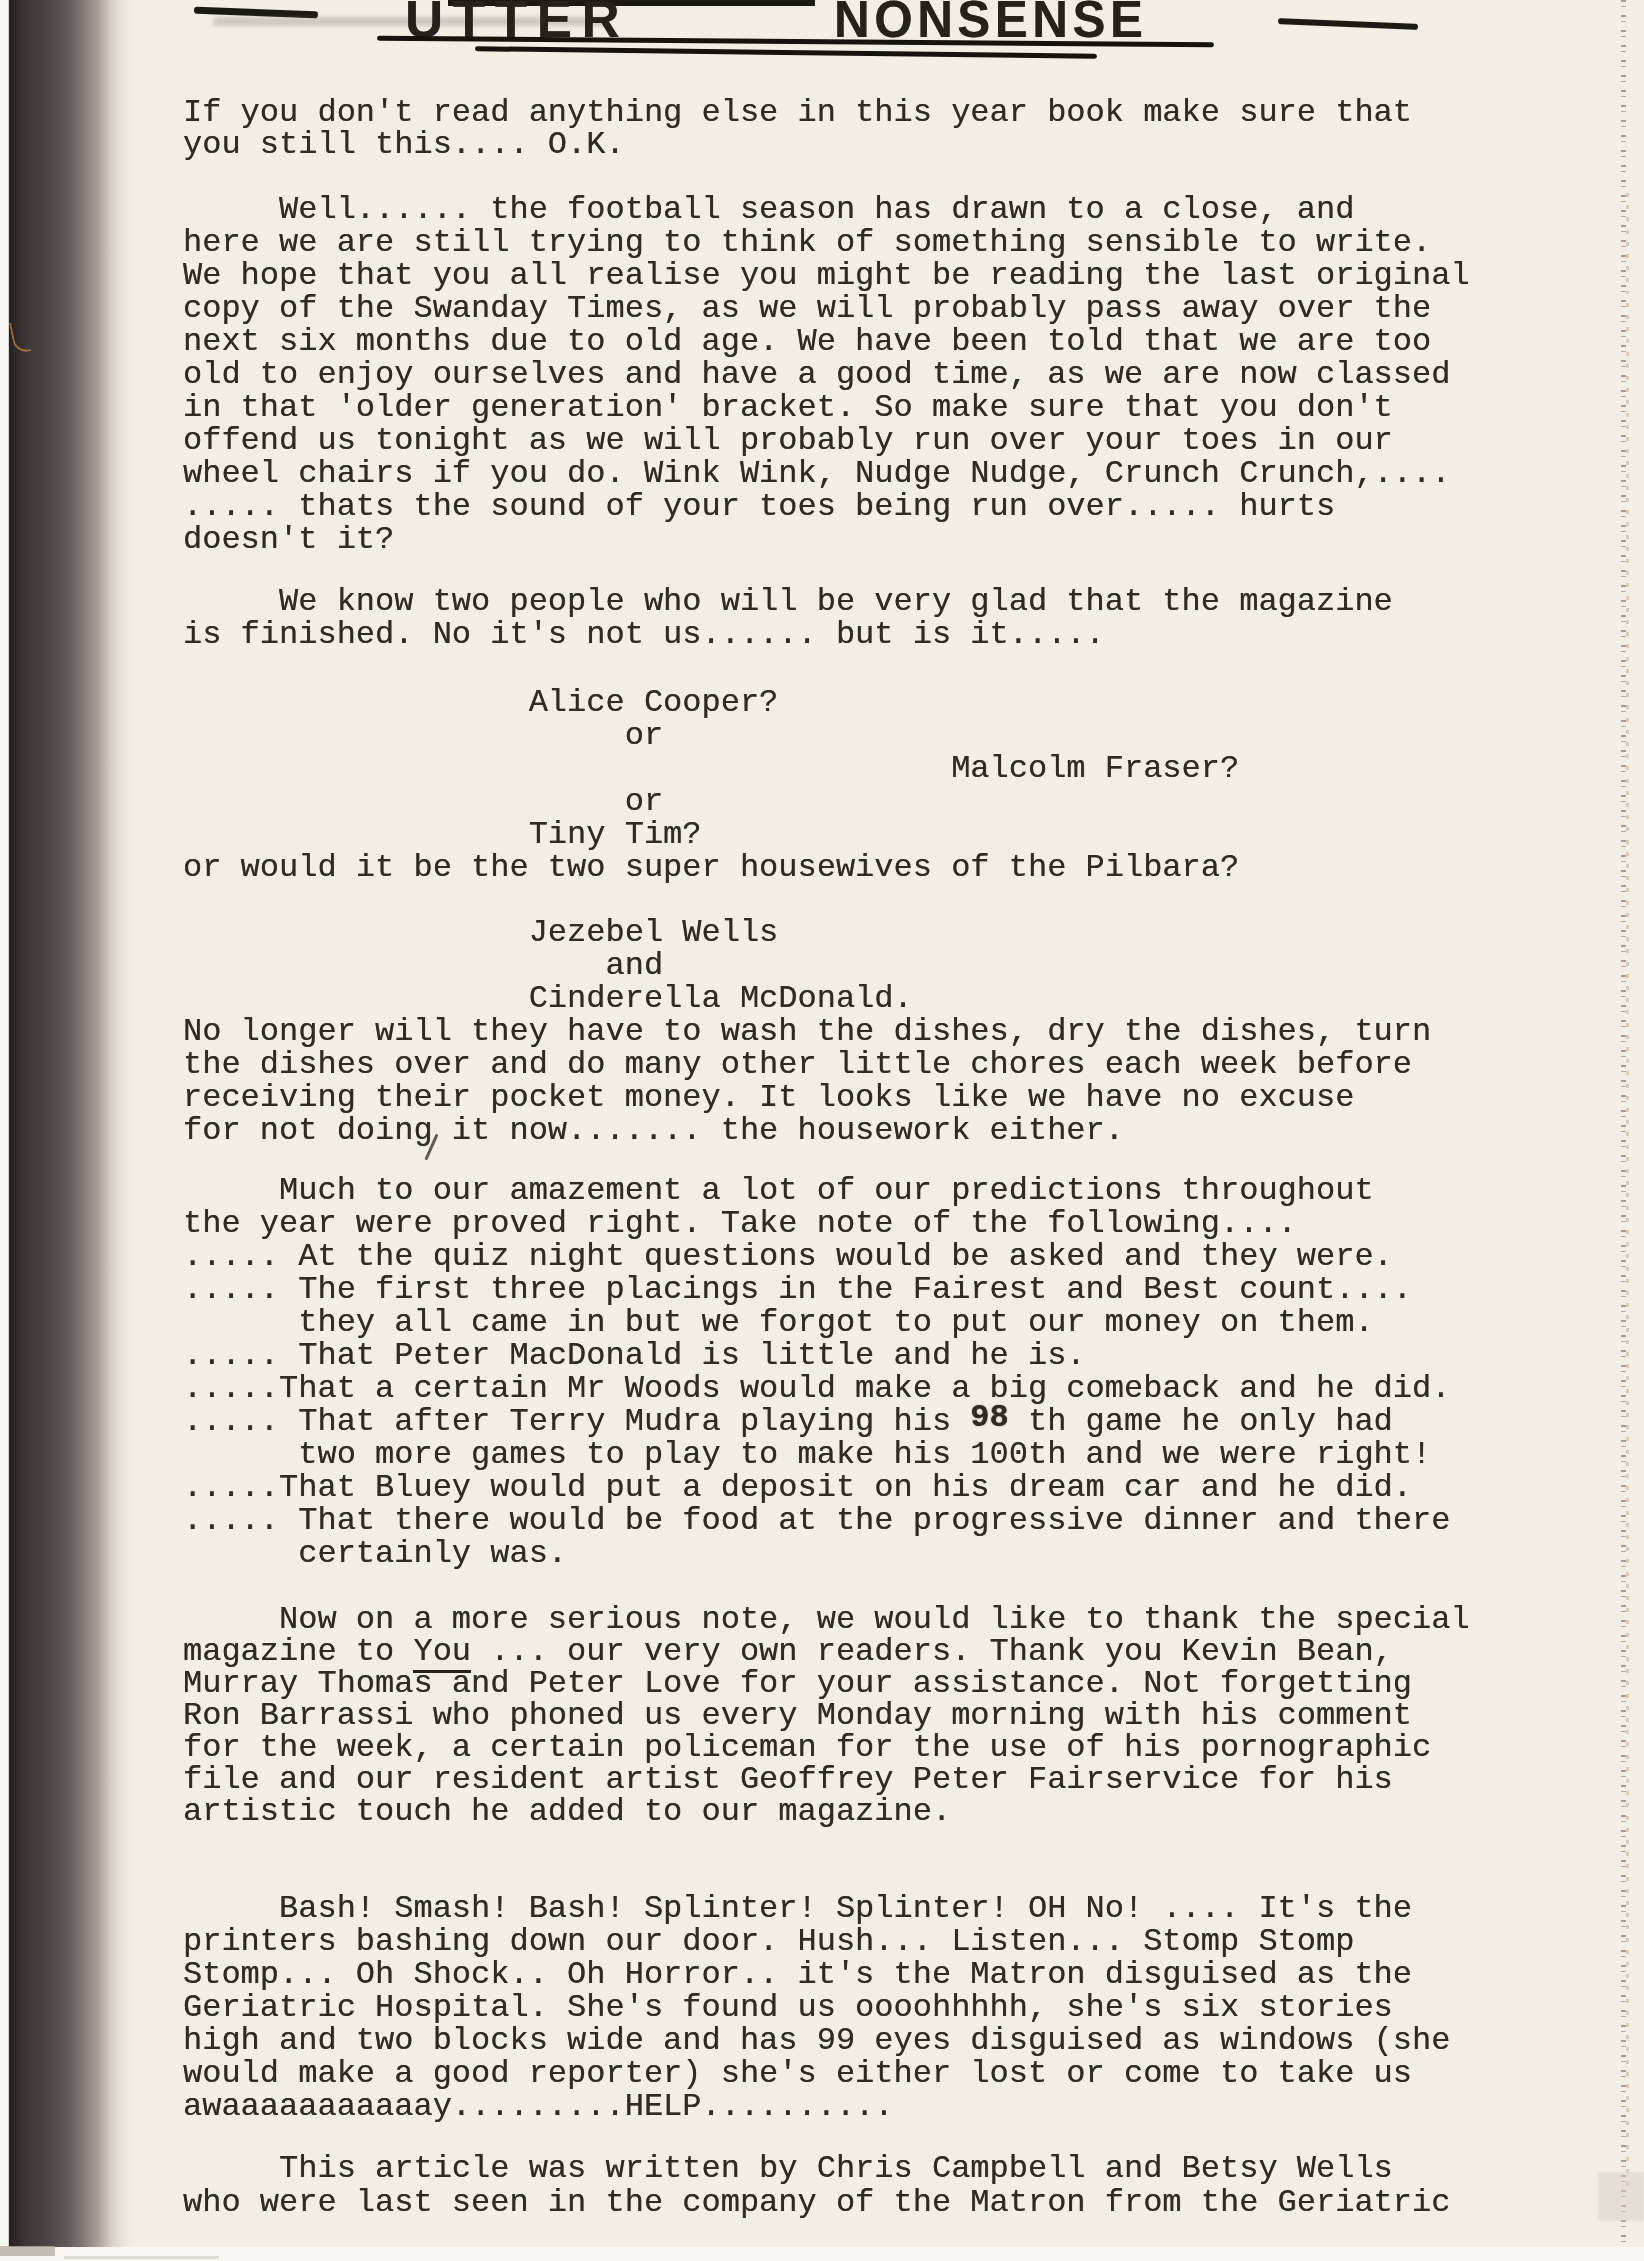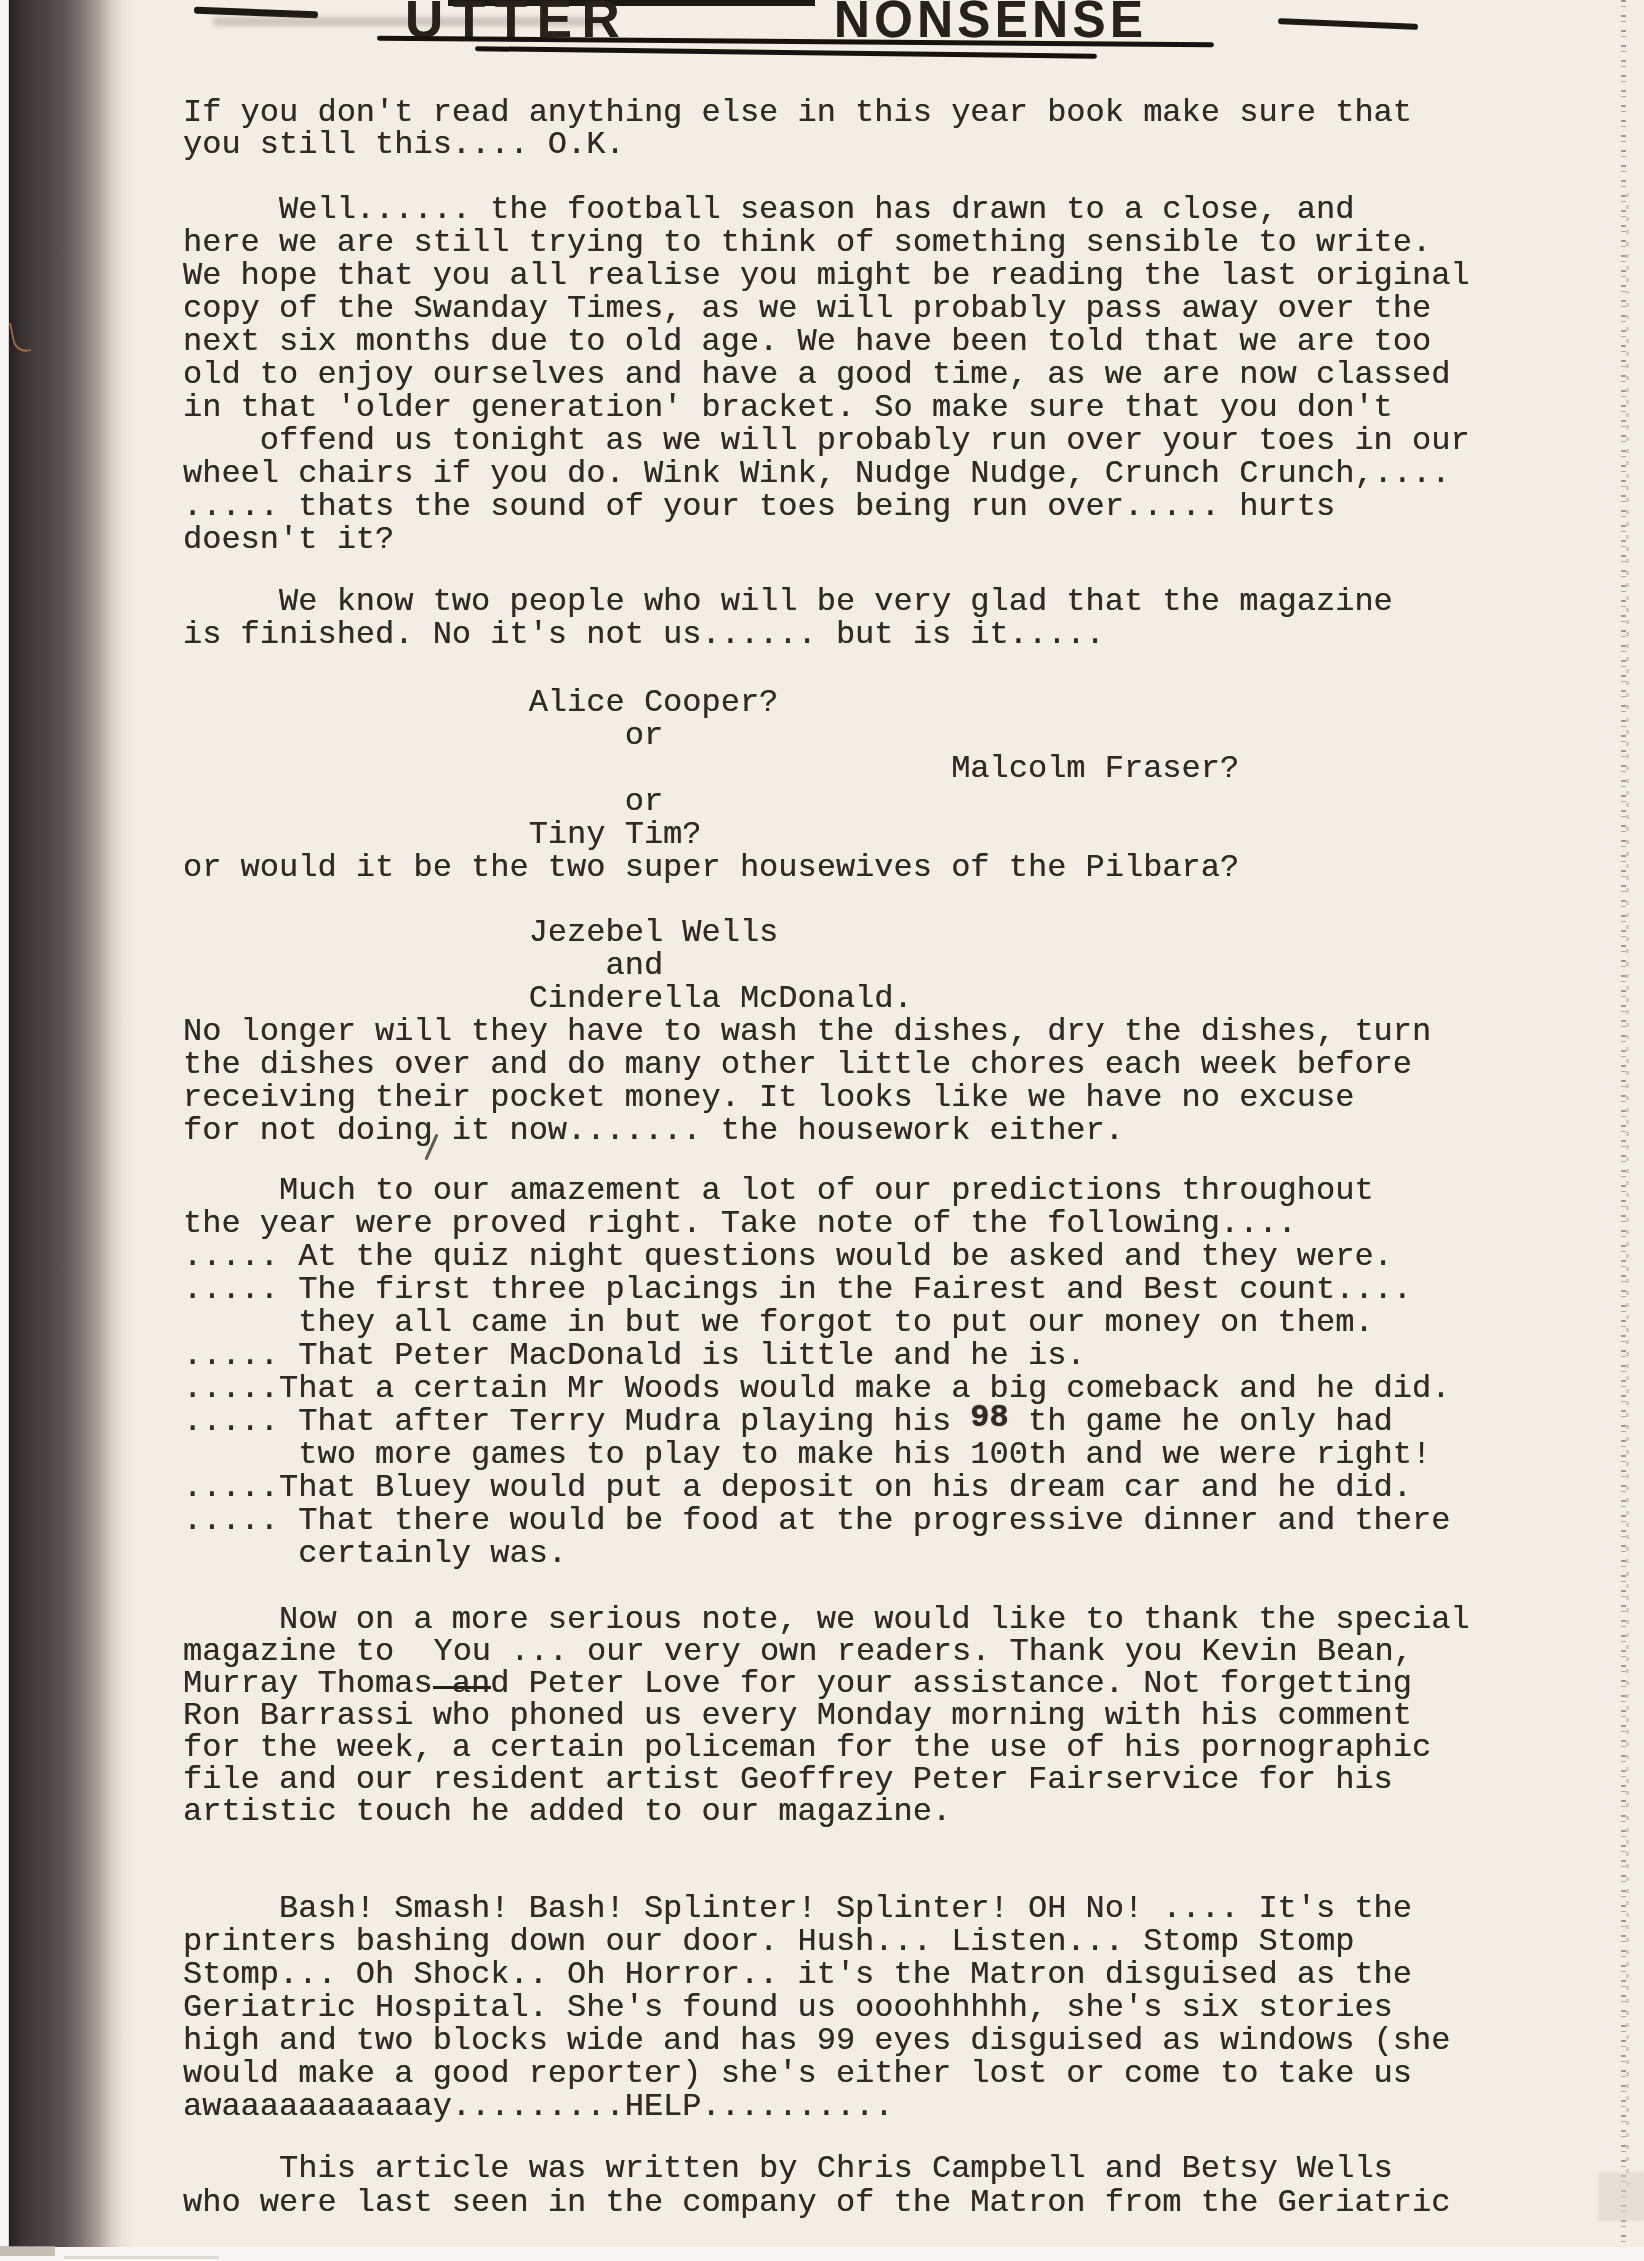--- a/index.html
+++ b/index.html
@@ -64,21 +64,21 @@
     border-bottom-left-radius:14px;opacity:.85;transform:rotate(-12deg);}
   
   #text-layer{position:absolute;left:0;top:0;width:1644px;height:2261px;}
   .para{position:absolute;left:183px;}
   .tline{
     white-space:pre;
     font-size:32px;
     color:#2f2a24;
     text-shadow:0 0 0.6px rgba(47,42,36,.55), 0.3px 0.3px 0 rgba(47,42,36,.25);
   }
-  .seg-u{border-bottom:3.2px solid #24201a;padding-bottom:16px;margin-left:20px;}
+  .seg-u{border-bottom:3.2px solid #24201a;padding-bottom:0;}
   .seg-b{font-weight:bold;display:inline-block;transform:translateY(-4.5px);
     text-shadow:0 0 1.3px rgba(25,20,15,.8);}
   #patch-br{position:absolute;left:1598px;top:2172px;width:46px;height:49px;
     background:#d9d2c9;opacity:.55;filter:blur(1.3px);}
   #blob-bl{position:absolute;left:0px;top:2246px;width:55px;height:10.3px;
     background:#b7afa8;opacity:.8;filter:blur(0.6px);}
   #mark-bb{position:absolute;left:64px;top:2256px;width:155px;height:3.2px;
     background:#d8d2ca;opacity:.8;}
 </style>
 </head>
@@ -108,21 +108,21 @@
         <div class="tline" style="line-height: 32px;">you still this.... O.K.</div>
       </div>
       <div class="para" style="top: 193px;">
         <div class="tline" style="line-height: 33px;">     Well...... the football season has drawn to a close, and</div>
         <div class="tline" style="line-height: 33px;">here we are still trying to think of something sensible to write.</div>
         <div class="tline" style="line-height: 33px;">We hope that you all realise you might be reading the last original</div>
         <div class="tline" style="line-height: 33px;">copy of the Swanday Times, as we will probably pass away over the</div>
         <div class="tline" style="line-height: 33px;">next six months due to old age. We have been told that we are too</div>
         <div class="tline" style="line-height: 33px;">old to enjoy ourselves and have a good time, as we are now classed</div>
         <div class="tline" style="line-height: 33px;">in that 'older generation' bracket. So make sure that you don't</div>
-        <div class="tline" style="line-height: 33px; text-align: right;">offend us tonight as we will probably run over your toes in our</div>
+        <div class="tline" style="line-height: 33px;">offend us tonight as we will probably run over your toes in our</div>
         <div class="tline" style="line-height: 33px;">wheel chairs if you do. Wink Wink, Nudge Nudge, Crunch Crunch,....</div>
         <div class="tline" style="line-height: 33px;">..... thats the sound of your toes being run over..... hurts</div>
         <div class="tline" style="line-height: 33px;">doesn't it?</div>
       </div>
       <div class="para" style="top: 585px;">
         <div class="tline" style="line-height: 33px;">     We know two people who will be very glad that the magazine</div>
         <div class="tline" style="line-height: 33px;">is finished. No it's not us...... but is it.....</div>
       </div>
       <div class="para" style="top: 686px;">
         <div class="tline" style="line-height: 33px;">                  Alice Cooper?</div>

